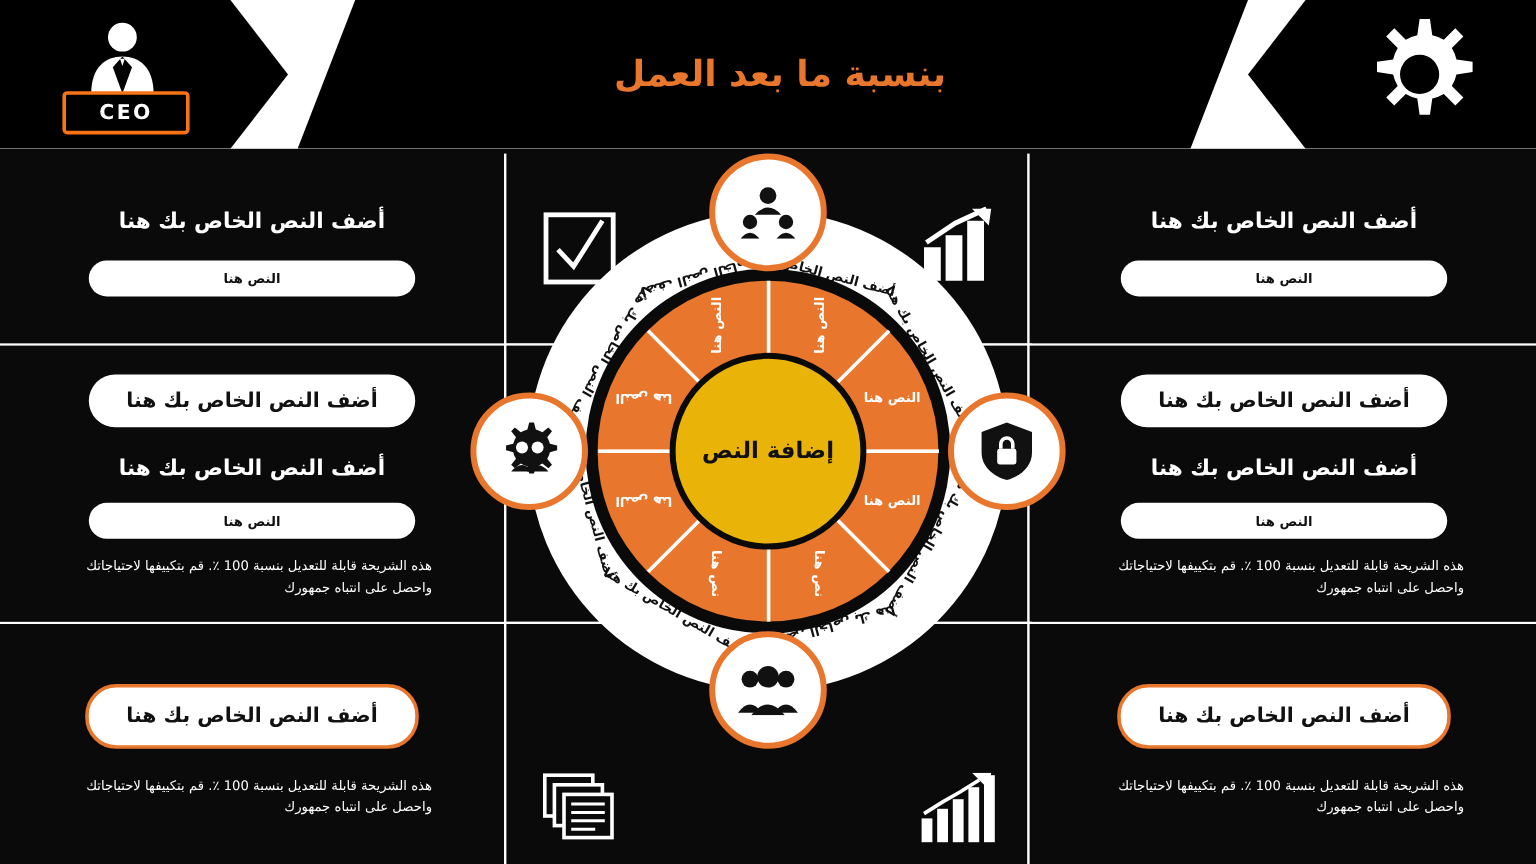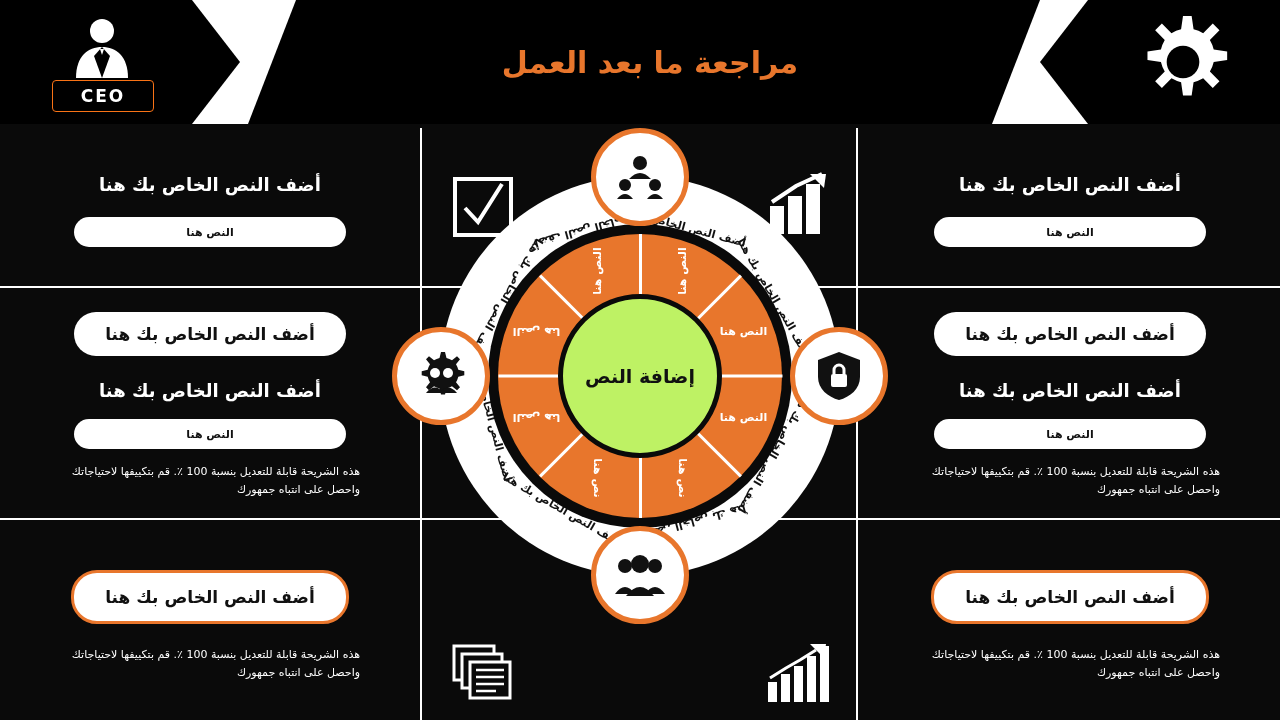--- a/index.html
+++ b/index.html
@@ -27,21 +27,21 @@
   }
   .hdr-title{
     position:absolute;left:300px;top:0;width:700px;height:124px;
     display:flex;align-items:center;justify-content:center;
     color:#e8762c;font-size:30px;font-weight:bold;letter-spacing:0.5px;
   }
   
   .ceo-badge{position:absolute;left:52px;top:16px;width:100px;height:96px;}
   .ceo-box{
     position:absolute;left:0;bottom:0;width:100px;height:30px;
-    border:1px solid #f97316;border-radius:4px;background:#000;
+    border:3px solid #f97316;border-radius:4px;background:#000;
     display:flex;align-items:center;justify-content:center;
     font-size:17px;font-weight:bold;letter-spacing:2px;color:#fff;
   }
   .ceo-person{position:absolute;left:18px;top:0;width:64px;height:62px;}
   
   .gear-wrap{position:absolute;left:1134px;top:14px;width:98px;height:96px;}
 
   
   .panel{position:absolute;background:#0a0a0a;}
   .panel-title{
@@ -73,21 +73,21 @@
   .wheel-ring-black{
     position:absolute;left:48px;top:48px;width:304px;height:304px;border-radius:50%;
     background:#0a0a0a;
   }
   .wheel-orange{
     position:absolute;left:58px;top:58px;width:284px;height:284px;border-radius:50%;
     background:#e8762c;
   }
   .wheel-hub{
     position:absolute;left:118px;top:118px;width:164px;height:164px;border-radius:50%;
-    background:#bef264;border:5px solid #0a0a0a;box-sizing:border-box;
+    background:#eab308;border:5px solid #0a0a0a;box-sizing:border-box;
     display:flex;align-items:center;justify-content:center;text-align:center;
     color:#111;font-size:19px;font-weight:bold;line-height:1.3;
   }
   .spoke{
     position:absolute;left:199px;top:58px;width:3px;height:84px;background:#ffffff;
     transform-origin:1.5px 142px;
   }
   .seg-label{
     position:absolute;left:50%;top:50%;width:120px;margin-left:-60px;margin-top:-8px;
     font-size:11px;font-weight:bold;color:#ffffff;text-align:center;
@@ -130,21 +130,21 @@
         <svg viewBox="0 0 64 62" width="64" height="62">
           <circle cx="32" cy="15" r="12" fill="#ffffff"></circle>
           <path d="M6 62 C6 40 18 31 32 31 C46 31 58 40 58 62 Z" fill="#ffffff"></path>
           <path d="M32 31 L24 40 L32 62 L40 40 Z" fill="#000000"></path>
           <path d="M30 33 l2 6 l2 -6 z" fill="#ffffff"></path>
         </svg>
       </div>
       <div class="ceo-box">CEO</div>
     </div>
 
-    <div class="hdr-title">مراجعة ما بعد العمل</div>
+    <div class="hdr-title">بنسبة ما بعد العمل</div>
 
     <div class="gear-wrap">
       <svg viewBox="0 0 100 100" width="98" height="96">
         <g fill="#ffffff">
           <path d="M50 2 l9 0 l2 14 a35 35 0 0 1 10 4 l10 -10 l7 7 l-10 10 a35 35 0 0 1 4 10 l14 2 l0 9 l-14 2 a35 35 0 0 1 -4 10 l10 10 l-7 7 l-10 -10 a35 35 0 0 1 -10 4 l-2 14 l-9 0 l-2 -14 a35 35 0 0 1 -10 -4 l-10 10 l-7 -7 l10 -10 a35 35 0 0 1 -4 -10 l-14 -2 l0 -9 l14 -2 a35 35 0 0 1 4 -10 l-10 -10 l7 -7 l10 10 a35 35 0 0 1 10 -4 z"></path>
         </g>
         <circle cx="50" cy="50" r="17" fill="#000000"></circle>
       </svg>
     </div>
   </div>

